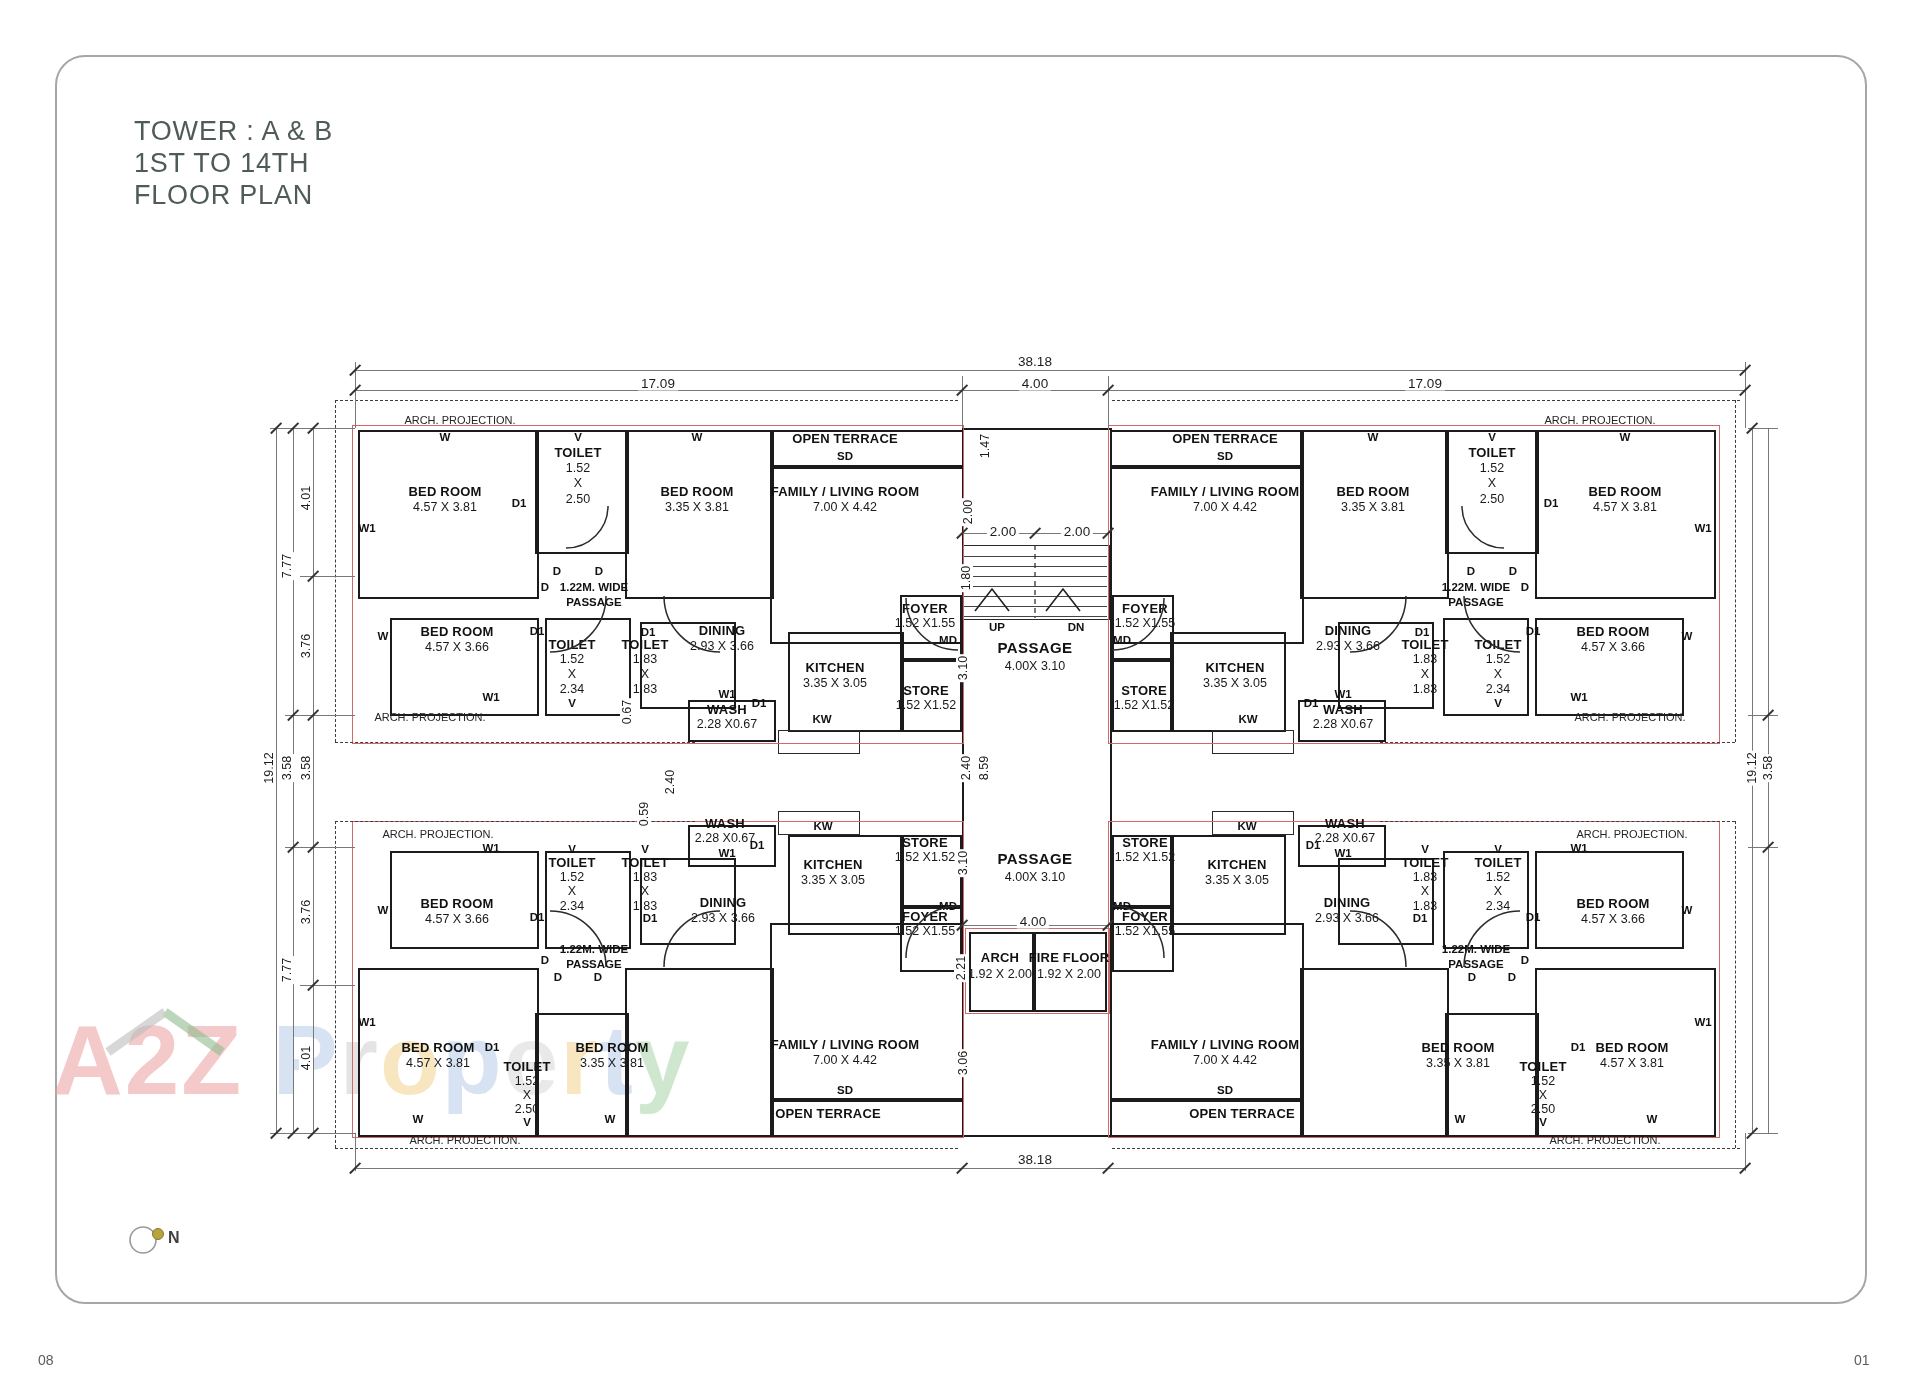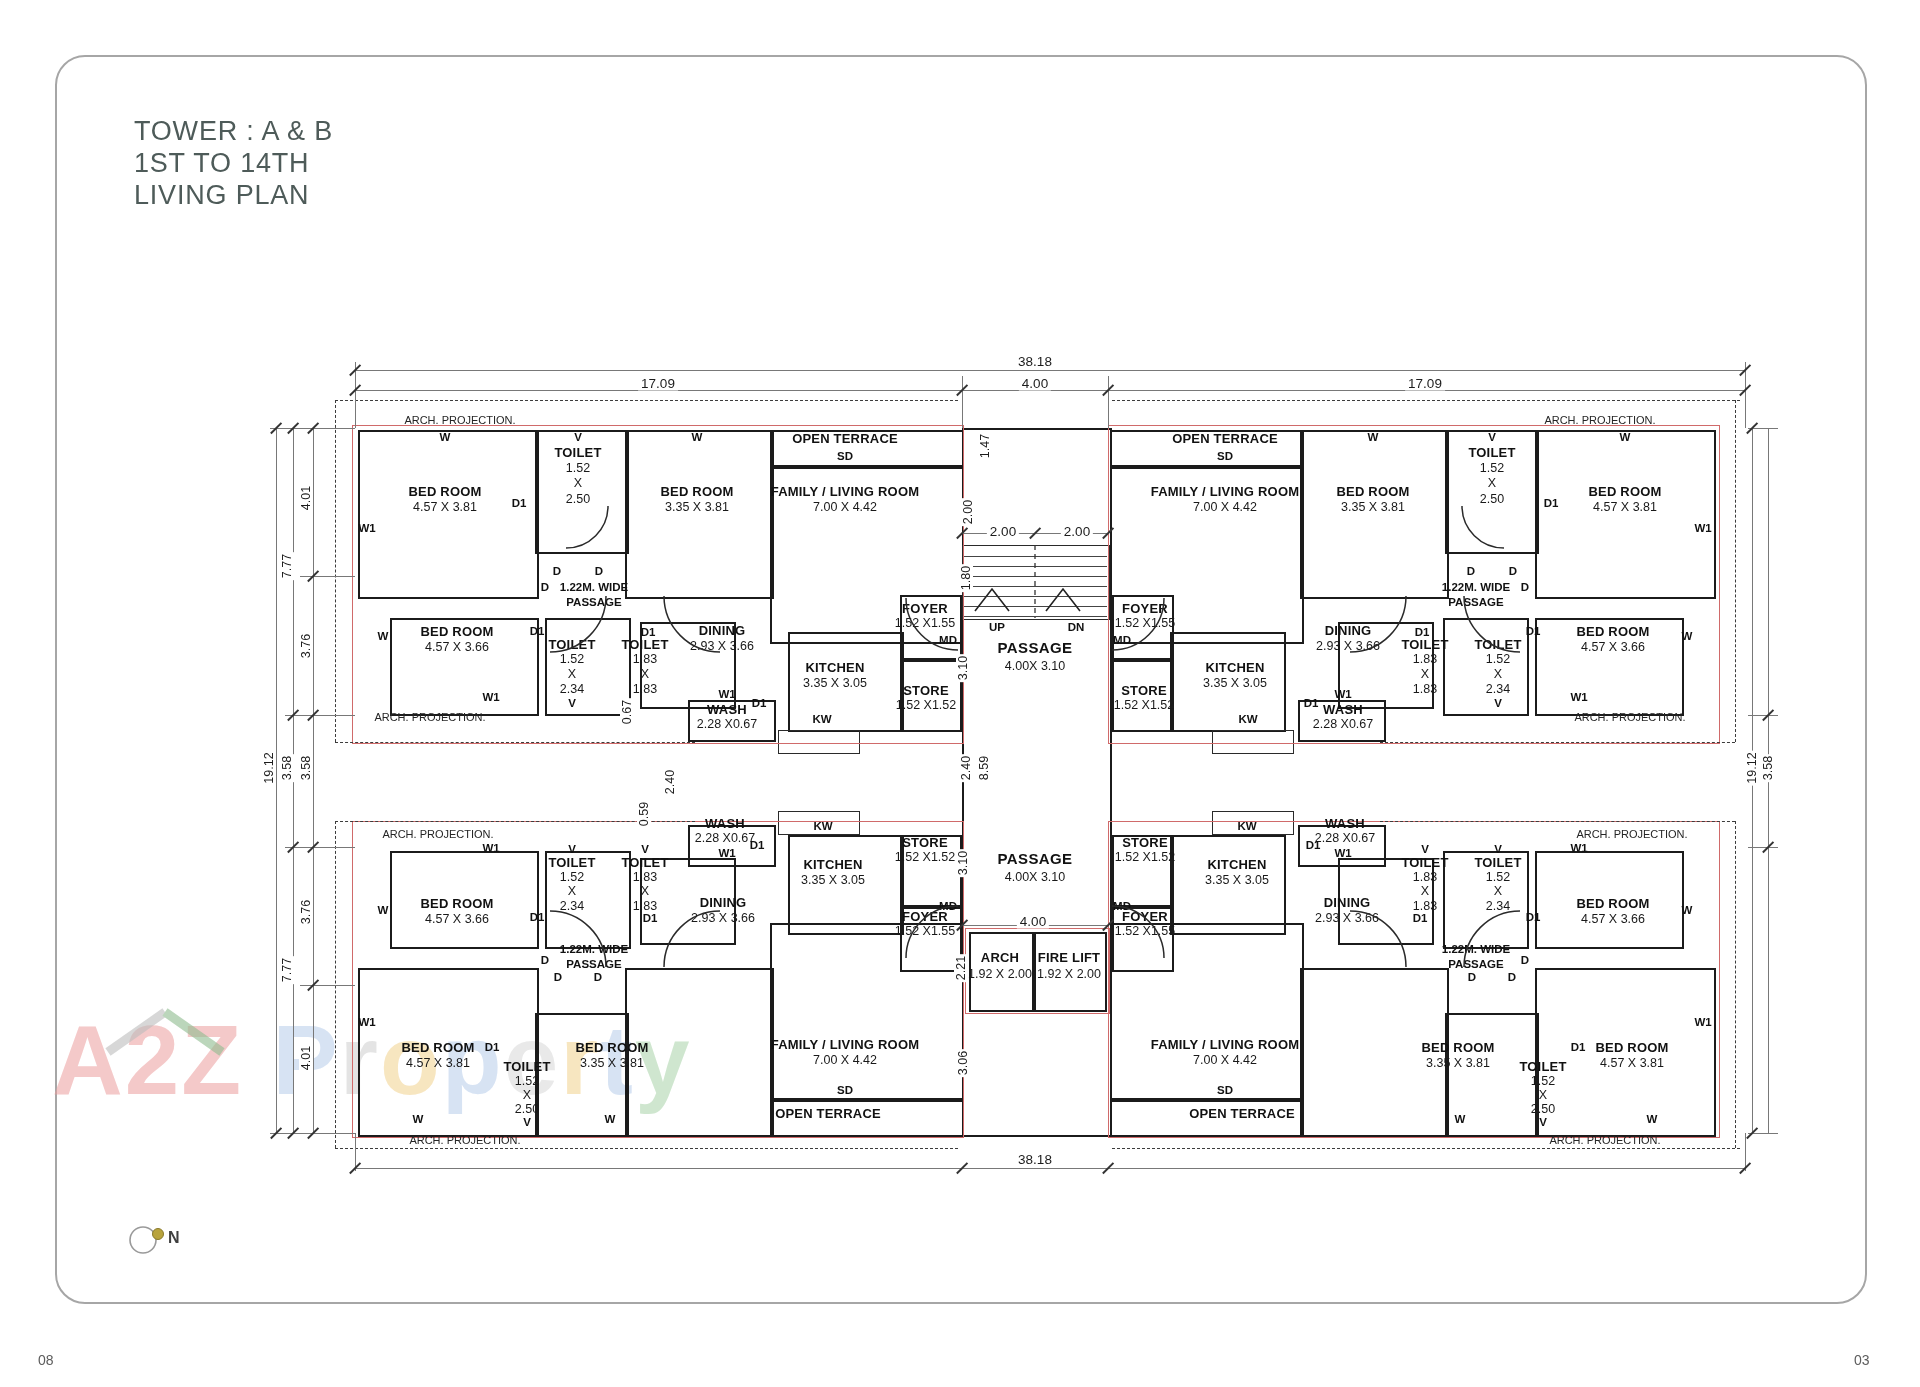--- a/index.html
+++ b/index.html
@@ -40,21 +40,21 @@
 </style>
 </head>
 <body>
 
 <div id="canvas">
   <div id="sheet-border"></div>
 
   <div id="title-block">
     <div>TOWER : A &amp; B</div>
     <div>1ST TO 14TH</div>
-    <div>LIVING PLAN</div>
+    <div>FLOOR PLAN</div>
   </div>
 
   <div id="wm-logo"><span style="color: rgb(236, 157, 157);">A</span><span style="color: rgb(236, 157, 157);">2</span><span style="color: rgb(236, 157, 157);">Z</span><span style="color: rgb(255, 255, 255);">&nbsp;</span><span style="color: rgb(183, 205, 235);">P</span><span style="color: rgb(207, 207, 207);">r</span><span style="color: rgb(242, 210, 142);">o</span><span style="color: rgb(183, 205, 235);">p</span><span style="color: rgb(216, 216, 216);">e</span><span style="color: rgb(242, 210, 142);">r</span><span style="color: rgb(183, 205, 235);">t</span><span style="color: rgb(168, 211, 168);">y</span></div>
 
   <div id="plan-layer">
       <div class="wall" style="left: 358px; top: 430px; width: 177px; height: 165px; position: absolute;"></div>
       <div class="wall" style="left: 1535px; top: 430px; width: 177px; height: 165px; position: absolute;"></div>
       <div class="wall" style="left: 358px; top: 968px; width: 177px; height: 165px; position: absolute;"></div>
       <div class="wall" style="left: 1535px; top: 968px; width: 177px; height: 165px; position: absolute;"></div>
       <div class="wall" style="left: 535px; top: 430px; width: 90px; height: 120px; position: absolute;"></div>
@@ -222,21 +222,21 @@
       <span class="lb dlr" style="left: 963px; top: 1063px;">3.06</span>
       <span class="lb dl" style="left: 1033px; top: 921px;">4.00</span>
       <span class="lb tg" style="left: 997px; top: 627px;">UP</span>
       <span class="lb tg" style="left: 1076px; top: 627px;">DN</span>
       <span class="lb ps" style="left: 1035px; top: 647px;">PASSAGE</span>
       <span class="lb rd" style="left: 1035px; top: 666px;">4.00X 3.10</span>
       <span class="lb ps" style="left: 1035px; top: 858px;">PASSAGE</span>
       <span class="lb rd" style="left: 1035px; top: 877px;">4.00X 3.10</span>
       <span class="lb rn" style="left: 1000px; top: 957px;">ARCH</span>
       <span class="lb rd" style="left: 1000px; top: 974px;">1.92 X 2.00</span>
-      <span class="lb rn" style="left: 1069px; top: 957px;">FIRE LIFT</span>
+      <span class="lb rn" style="left: 1069px; top: 957px;">FIRE FLOOR</span>
       <span class="lb rd" style="left: 1069px; top: 974px;">1.92 X 2.00</span>
       <span class="lb tg" style="left: 948px; top: 640px;">MD</span>
       <span class="lb tg" style="left: 1122px; top: 640px;">MD</span>
       <span class="lb tg" style="left: 948px; top: 906px;">MD</span>
       <span class="lb tg" style="left: 1122px; top: 906px;">MD</span>
       <span class="lb tg" style="left: 445px; top: 437px;">W</span>
       <span class="lb tg" style="left: 578px; top: 437px;">V</span>
       <span class="lb rn" style="left: 578px; top: 452px;">TOILET</span>
       <span class="lb rd" style="left: 578px; top: 468px;">1.52</span>
       <span class="lb rd" style="left: 578px; top: 483px;">X</span>
@@ -474,14 +474,14 @@
     <circle cx="158" cy="1234" r="5.5" fill="#b8a33c" stroke="#8a7a2a" stroke-width="1"></circle>
 
     <g opacity="0.6">
       <path id="roof-left" d="M108,1052 L165,1012" stroke-width="9" fill="none" stroke="#bdbdbd"></path>
       <path id="roof-right" d="M165,1012 L222,1052" stroke-width="9" fill="none" stroke="#8fbc8f"></path>
     </g>
   </svg>
 
   <div id="north-label">N</div>
   <div class="pageno" style="left:38px;top:1352px;">08</div>
-  <div class="pageno" style="left:1854px;top:1352px;">03</div>
+  <div class="pageno" style="left:1854px;top:1352px;">01</div>
 </div>
 
 </body></html>

